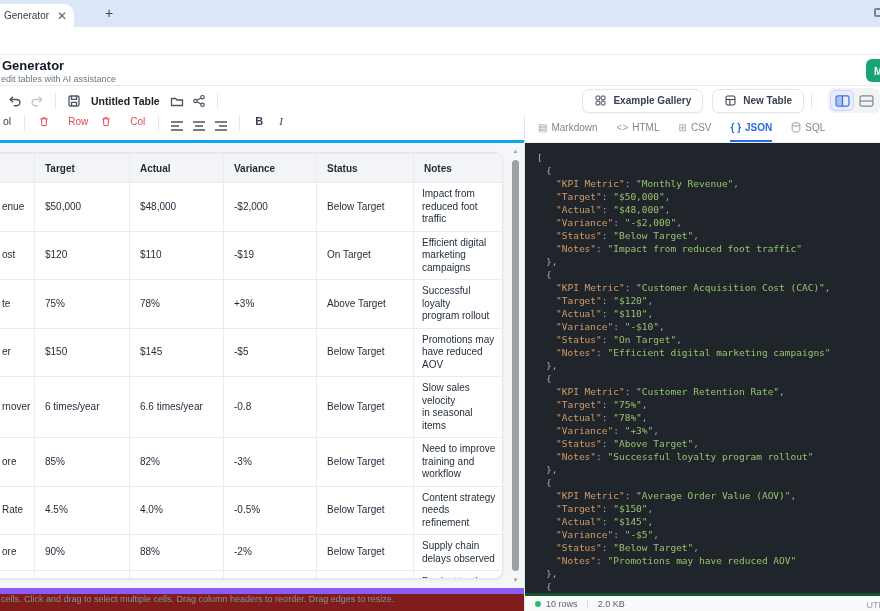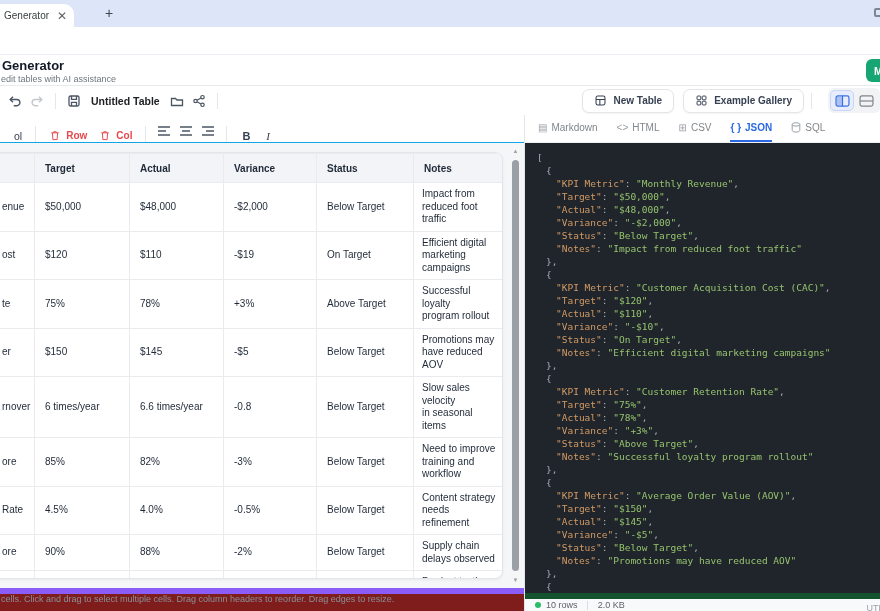--- a/index.html
+++ b/index.html
@@ -46,25 +46,25 @@
             box-shadow:0 1px 2px rgba(0,0,0,.05);margin-left:9px}
   .toggle-wrap{display:flex;align-items:center;background:#f1f3f4;border-radius:6px;padding:2px;margin-left:9px}
   .toggle{width:24px;height:21px;border:none;border-radius:5px;background:transparent;display:flex;align-items:center;justify-content:center}
   .toggle.active{background:#e7edfd;border:1px solid #c9d4f6}
 
   
   .left-panel{position:absolute;left:0;top:115px;width:524px;height:496px;background:#f5f6f8}
   .right-panel{position:absolute;left:524px;top:115px;width:356px;height:496px;background:#fff;border-left:1px solid #e3e5e9}
 
   
-  .toolbar2{position:absolute;top:0;left:0;right:0;height:28px;background:#fff;border-bottom:1px solid #0ea5e9;
-            display:flex;align-items:flex-end;padding-left:14px}
+  .toolbar2{position:absolute;top:0;left:0;right:0;height:28px;background:#fff;border-bottom:3px solid #0ea5e9;
+            display:flex;align-items:flex-start;padding-left:3px}
   .frag{font-size:10.5px;color:#374151;margin-right:6px}
-  .red-btn{display:flex;align-items:center;gap:5px;border:none;background:transparent;color:#e5484d;
-           font-size:10px;font-weight:700;margin:0 6px}
+  .red-btn{display:flex;align-items:center;gap:18px;border:none;background:transparent;color:#e5484d;
+           font-size:10px;font-weight:400;margin:0 6px}
   .fmt-b{font-size:11px;font-weight:700;color:#374151;border:none;background:transparent;margin:0 8px}
   .fmt-i{font-size:11px;font-style:italic;font-family:"Liberation Serif",serif;color:#374151;border:none;background:transparent;margin:0 8px}
 
   
   .table-area{position:absolute;top:28px;left:0;right:0;bottom:23px;overflow:hidden}
   .table-card{position:absolute;left:-20px;top:9px;width:523px;height:427px;background:#fff;
               border:1px solid #e2e5e9;border-radius:8px;box-shadow:0 1px 3px rgba(0,0,0,.06);overflow:hidden}
   table{border-collapse:collapse;table-layout:fixed;width:523px;font-size:10px}
   th{height:29px;background:#f2f4f7;color:#1f2937;font-weight:700;text-align:left;padding:0 6px 0 10px;
      border:1px solid #e9ebee;font-size:10px}
@@ -88,21 +88,21 @@
   .etab.active{color:#2b6ae3;font-weight:700;border-bottom-color:#2b6ae3}
   .etab.active .eicon{color:#2b6ae3}
 
   .code{position:absolute;top:28px;left:0;right:0;height:450px;background:#20252b;overflow:hidden;
         font-family:"DejaVu Sans Mono",monospace;font-size:9.5px;line-height:13px;padding:8px 0 0 12px}
   .line{white-space:pre}
   .ind1{padding-left:9px}
   .ind2{padding-left:19px}
   .k{color:#d19a66}.v{color:#95c36e}.pn{color:#a6adba}
 
-  .code-status{position:absolute;left:0;right:0;bottom:0;height:18px;background:#f8f9fa;border-top:6px solid #14532d;
+  .code-status{position:absolute;left:0;right:0;bottom:0;height:18px;background:#f8f9fa;border-top:3px solid #14532d;
                display:flex;align-items:center;padding-left:10px;font-size:9px;color:#5f6368;overflow:hidden}
   .dot{width:6px;height:6px;border-radius:50%;background:#2bbc6a;margin-right:5px}
   .ssep{color:#cfd3d8;margin:0 9px}
   .encoding{position:absolute;right:-12px;top:4px;font-size:9px;color:#9aa0a6}
 
   svg{display:block}
 </style>
 </head>
 <body>
 
@@ -161,39 +161,39 @@
         <svg width="16" height="16" viewBox="0 0 16 16">
             <circle cx="4.5" cy="8" r="1.7" stroke="#4b5563" stroke-width="1.2" fill="none"></circle>
             <circle cx="11.5" cy="4.2" r="1.7" stroke="#4b5563" stroke-width="1.2" fill="none"></circle>
             <circle cx="11.5" cy="11.8" r="1.7" stroke="#4b5563" stroke-width="1.2" fill="none"></circle>
             <path d="M6 7.2 L10 5 M6 8.8 L10 11" stroke="#4b5563" stroke-width="1.2"></path>
           </svg>
       </button>
       <span class="vsep"></span>
     </div>
     <div class="right-group">
-      <button class="pill-btn">
-        <span>
-          <svg width="13" height="13" viewBox="0 0 16 16">
-              <rect x="2.5" y="2.5" width="11" height="11" rx="2" stroke="#374151" stroke-width="1.3" fill="none"></rect>
-              <path d="M2.5 6.7 h11 M7.2 6.7 v6.8" stroke="#374151" stroke-width="1.3" fill="none"></path>
-            </svg>
-        </span>
-        <span>New Table</span>
-      </button>
       <button class="pill-btn">
         <span>
           <svg width="13" height="13" viewBox="0 0 16 16">
               <rect x="2.5" y="2.5" width="4.6" height="4.6" rx="1" stroke="#374151" stroke-width="1.2" fill="none"></rect>
               <rect x="8.9" y="2.5" width="4.6" height="4.6" rx="1" stroke="#374151" stroke-width="1.2" fill="none"></rect>
               <rect x="2.5" y="8.9" width="4.6" height="4.6" rx="1" stroke="#374151" stroke-width="1.2" fill="none"></rect>
               <rect x="8.9" y="8.9" width="4.6" height="4.6" rx="1" stroke="#374151" stroke-width="1.2" fill="none"></rect>
             </svg>
         </span>
         <span>Example Gallery</span>
+      </button>
+      <button class="pill-btn">
+        <span>
+          <svg width="13" height="13" viewBox="0 0 16 16">
+              <rect x="2.5" y="2.5" width="11" height="11" rx="2" stroke="#374151" stroke-width="1.3" fill="none"></rect>
+              <path d="M2.5 6.7 h11 M7.2 6.7 v6.8" stroke="#374151" stroke-width="1.3" fill="none"></path>
+            </svg>
+        </span>
+        <span>New Table</span>
       </button>
       <span class="vsep"></span>
       <div class="toggle-wrap">
         <button class="toggle active">
           <svg width="15" height="12" viewBox="0 0 16 13">
               <rect x="1" y="1" width="14" height="11" rx="2" stroke="#3b6fe0" stroke-width="1.3" fill="none"></rect>
               <rect x="1.8" y="1.8" width="6" height="9.4" rx="1" fill="#3b6fe0" opacity="0.35"></rect>
               <line x1="8" y1="1" x2="8" y2="12" stroke="#3b6fe0" stroke-width="1.3"></line>
             </svg>
         </button>

